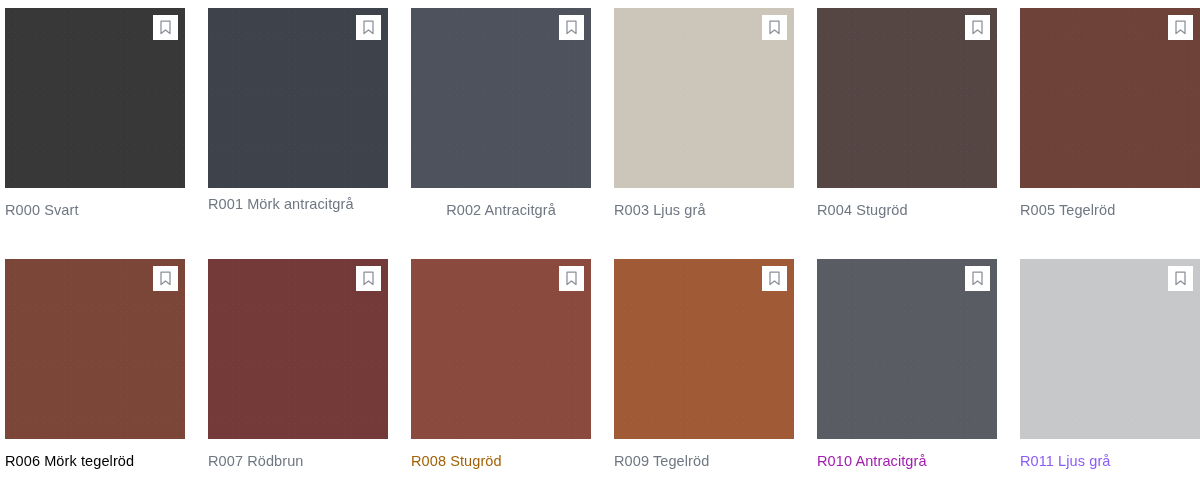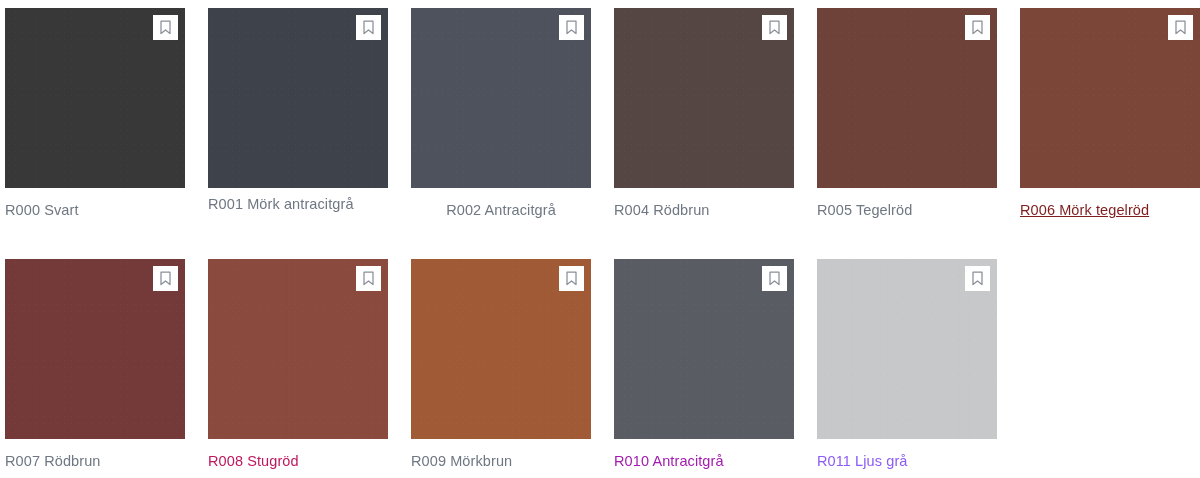--- a/index.html
+++ b/index.html
@@ -101,30 +101,42 @@
         <span>
           <svg width="13" height="15" viewBox="0 0 13 15" aria-hidden="true">
             <path d="M2 1.2 h9 v12.3 l-4.5 -3.6 l-4.5 3.6 z" fill="none" stroke="#8a8f98" stroke-width="1.25" stroke-linejoin="round"></path>
           </svg>
         </span>
       </button>
     </div>
     <div class="swatch-label" style="color: rgb(111, 119, 130); text-align: center;">R002 Antracitgrå</div>
   </article>
     <article class="swatch-card">
+    <div class="swatch-chip" style="background-color: rgb(204, 198, 186);">
+      <button class="bookmark-button" title="Bookmark" style="background: rgb(255, 255, 255);">
+        <span>
+          <svg width="13" height="15" viewBox="0 0 13 15" aria-hidden="true">
+            <path d="M2 1.2 h9 v12.3 l-4.5 -3.6 l-4.5 3.6 z" fill="none" stroke="#8a8f98" stroke-width="1.25" stroke-linejoin="round"></path>
+          </svg>
+        </span>
+      </button>
+    </div>
+    <div class="swatch-label" style="color: rgb(111, 119, 130);">R003 Ljus grå</div>
+  </article>
+    <article class="swatch-card">
     <div class="swatch-chip" style="background-color: rgb(85, 70, 68);">
       <button class="bookmark-button" title="Bookmark" style="background: rgb(255, 255, 255);">
         <span>
           <svg width="13" height="15" viewBox="0 0 13 15" aria-hidden="true">
             <path d="M2 1.2 h9 v12.3 l-4.5 -3.6 l-4.5 3.6 z" fill="none" stroke="#8a8f98" stroke-width="1.25" stroke-linejoin="round"></path>
           </svg>
         </span>
       </button>
     </div>
-    <div class="swatch-label" style="color: rgb(111, 119, 130);">R004 Rödbrun</div>
+    <div class="swatch-label" style="color: rgb(111, 119, 130);">R004 Stugröd</div>
   </article>
     <article class="swatch-card">
     <div class="swatch-chip" style="background-color: rgb(110, 66, 56);">
       <button class="bookmark-button" title="Bookmark" style="background: rgb(255, 255, 255);">
         <span>
           <svg width="13" height="15" viewBox="0 0 13 15" aria-hidden="true">
             <path d="M2 1.2 h9 v12.3 l-4.5 -3.6 l-4.5 3.6 z" fill="none" stroke="#8a8f98" stroke-width="1.25" stroke-linejoin="round"></path>
           </svg>
         </span>
       </button>
@@ -134,21 +146,21 @@
     <article class="swatch-card">
     <div class="swatch-chip" style="background-color: rgb(123, 70, 56);">
       <button class="bookmark-button" title="Bookmark" style="background: rgb(255, 255, 255);">
         <span>
           <svg width="13" height="15" viewBox="0 0 13 15" aria-hidden="true">
             <path d="M2 1.2 h9 v12.3 l-4.5 -3.6 l-4.5 3.6 z" fill="none" stroke="#8a8f98" stroke-width="1.25" stroke-linejoin="round"></path>
           </svg>
         </span>
       </button>
     </div>
-    <div class="swatch-label" style="color: #7f1d1d; text-decoration: underline;">R006 Mörk tegelröd</div>
+    <div class="swatch-label" style="color: #000000;">R006 Mörk tegelröd</div>
   </article>
     <article class="swatch-card">
     <div class="swatch-chip" style="background-color: rgb(116, 58, 58);">
       <button class="bookmark-button" title="Bookmark" style="background: rgb(255, 255, 255);">
         <span>
           <svg width="13" height="15" viewBox="0 0 13 15" aria-hidden="true">
             <path d="M2 1.2 h9 v12.3 l-4.5 -3.6 l-4.5 3.6 z" fill="none" stroke="#8a8f98" stroke-width="1.25" stroke-linejoin="round"></path>
           </svg>
         </span>
       </button>
@@ -158,33 +170,33 @@
     <article class="swatch-card">
     <div class="swatch-chip" style="background-color: rgb(138, 74, 62);">
       <button class="bookmark-button" title="Bookmark" style="background: rgb(255, 255, 255);">
         <span>
           <svg width="13" height="15" viewBox="0 0 13 15" aria-hidden="true">
             <path d="M2 1.2 h9 v12.3 l-4.5 -3.6 l-4.5 3.6 z" fill="none" stroke="#8a8f98" stroke-width="1.25" stroke-linejoin="round"></path>
           </svg>
         </span>
       </button>
     </div>
-    <div class="swatch-label" style="color: #be185d;">R008 Stugröd</div>
+    <div class="swatch-label" style="color: #a16207;">R008 Stugröd</div>
   </article>
     <article class="swatch-card">
     <div class="swatch-chip" style="background-color: rgb(160, 90, 54);">
       <button class="bookmark-button" title="Bookmark" style="background: rgb(255, 255, 255);">
         <span>
           <svg width="13" height="15" viewBox="0 0 13 15" aria-hidden="true">
             <path d="M2 1.2 h9 v12.3 l-4.5 -3.6 l-4.5 3.6 z" fill="none" stroke="#8a8f98" stroke-width="1.25" stroke-linejoin="round"></path>
           </svg>
         </span>
       </button>
     </div>
-    <div class="swatch-label" style="color: rgb(111, 119, 130);">R009 Mörkbrun</div>
+    <div class="swatch-label" style="color: rgb(111, 119, 130);">R009 Tegelröd</div>
   </article>
     <article class="swatch-card">
     <div class="swatch-chip" style="background-color: rgb(89, 93, 99);">
       <button class="bookmark-button" title="Bookmark" style="background: rgb(255, 255, 255);">
         <span>
           <svg width="13" height="15" viewBox="0 0 13 15" aria-hidden="true">
             <path d="M2 1.2 h9 v12.3 l-4.5 -3.6 l-4.5 3.6 z" fill="none" stroke="#8a8f98" stroke-width="1.25" stroke-linejoin="round"></path>
           </svg>
         </span>
       </button>

